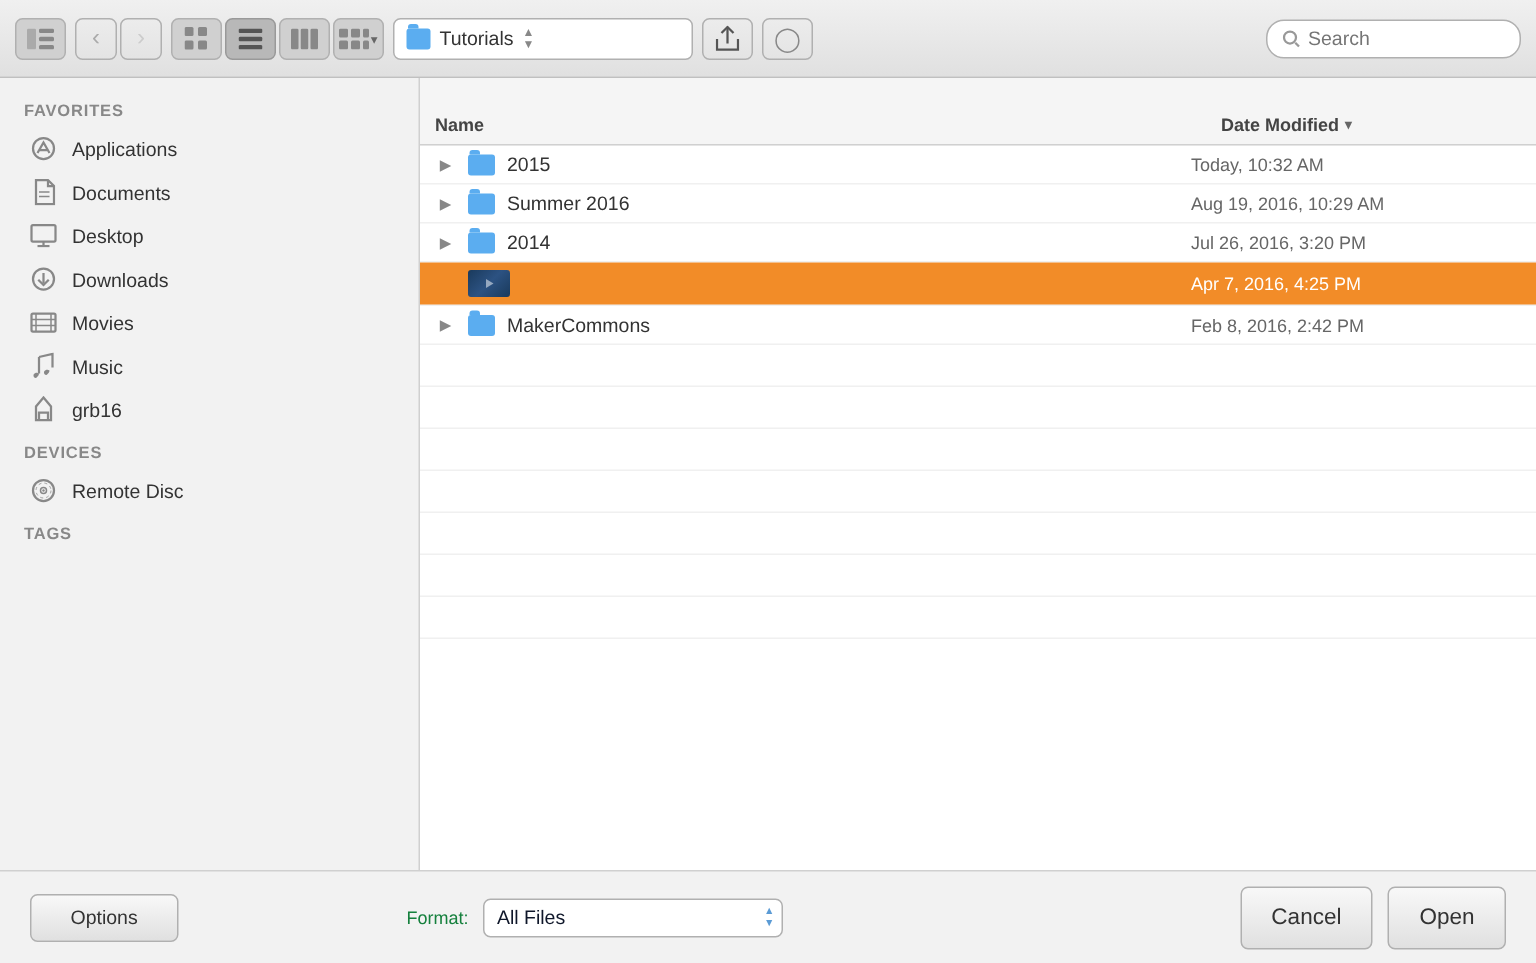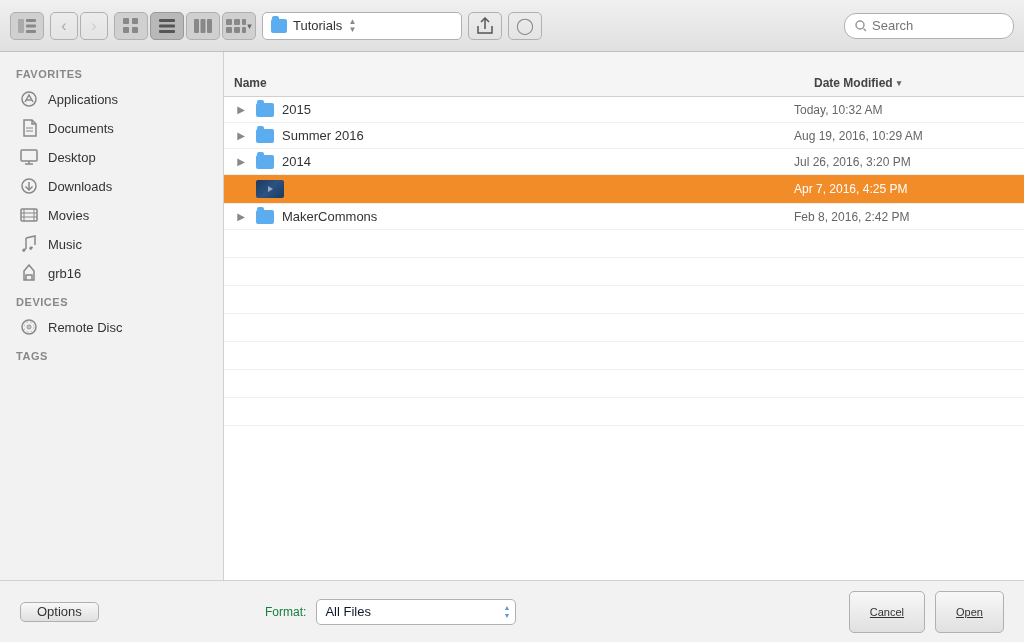--- a/index.html
+++ b/index.html
@@ -121,21 +121,21 @@
 
     
     .main-content {
       display: flex;
       flex: 1;
       overflow: hidden;
     }
 
     
     .sidebar {
-      width: 224px;
+      width: 280px;
       background: #f2f2f2;
       border-right: 1px solid #d0d0d0;
       overflow-y: auto;
       flex-shrink: 0;
       padding-top: 8px;
     }
     .sidebar-section-label {
       font-size: 11px;
       font-weight: 700;
       color: #888;
@@ -319,37 +319,36 @@
     .bottom-actions {
       margin-left: auto;
       display: flex;
       gap: 10px;
     }
     .bottom-btn {
       background: linear-gradient(to bottom, #f8f8f8, #e0e0e0);
       border: 1px solid #b0b0b0;
       border-radius: 5px;
       padding: 20px 20px;
-      font-size: 11px;
+      font-size: 15px;
       color: #333;
       cursor: pointer;
       height: 28px;
       display: flex;
       align-items: center;
-      text-decoration: underline;
     }
     .options-btn {
       background: linear-gradient(to bottom, #f8f8f8, #e0e0e0);
       border: 1px solid #b0b0b0;
       border-radius: 5px;
-      padding: 5px 16px;
+      padding: 5px 26px;
       font-size: 13px;
       color: #333;
       cursor: pointer;
-      height: 20px;
+      height: 32px;
       display: flex;
       align-items: center;
     }
 
     
     .file-list-body::-webkit-scrollbar { width: 8px; }
     .file-list-body::-webkit-scrollbar-track { background: #f5f5f5; }
     .file-list-body::-webkit-scrollbar-thumb { background: #c0c0c0; border-radius: 4px; }
 
     .sidebar::-webkit-scrollbar { width: 6px; }

